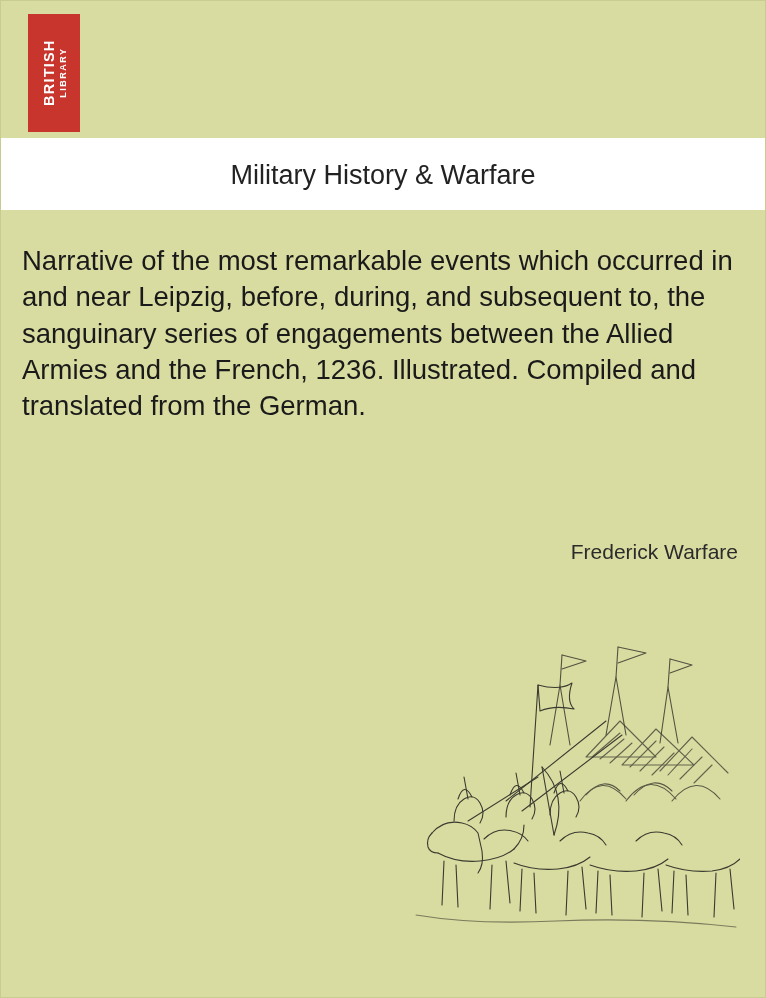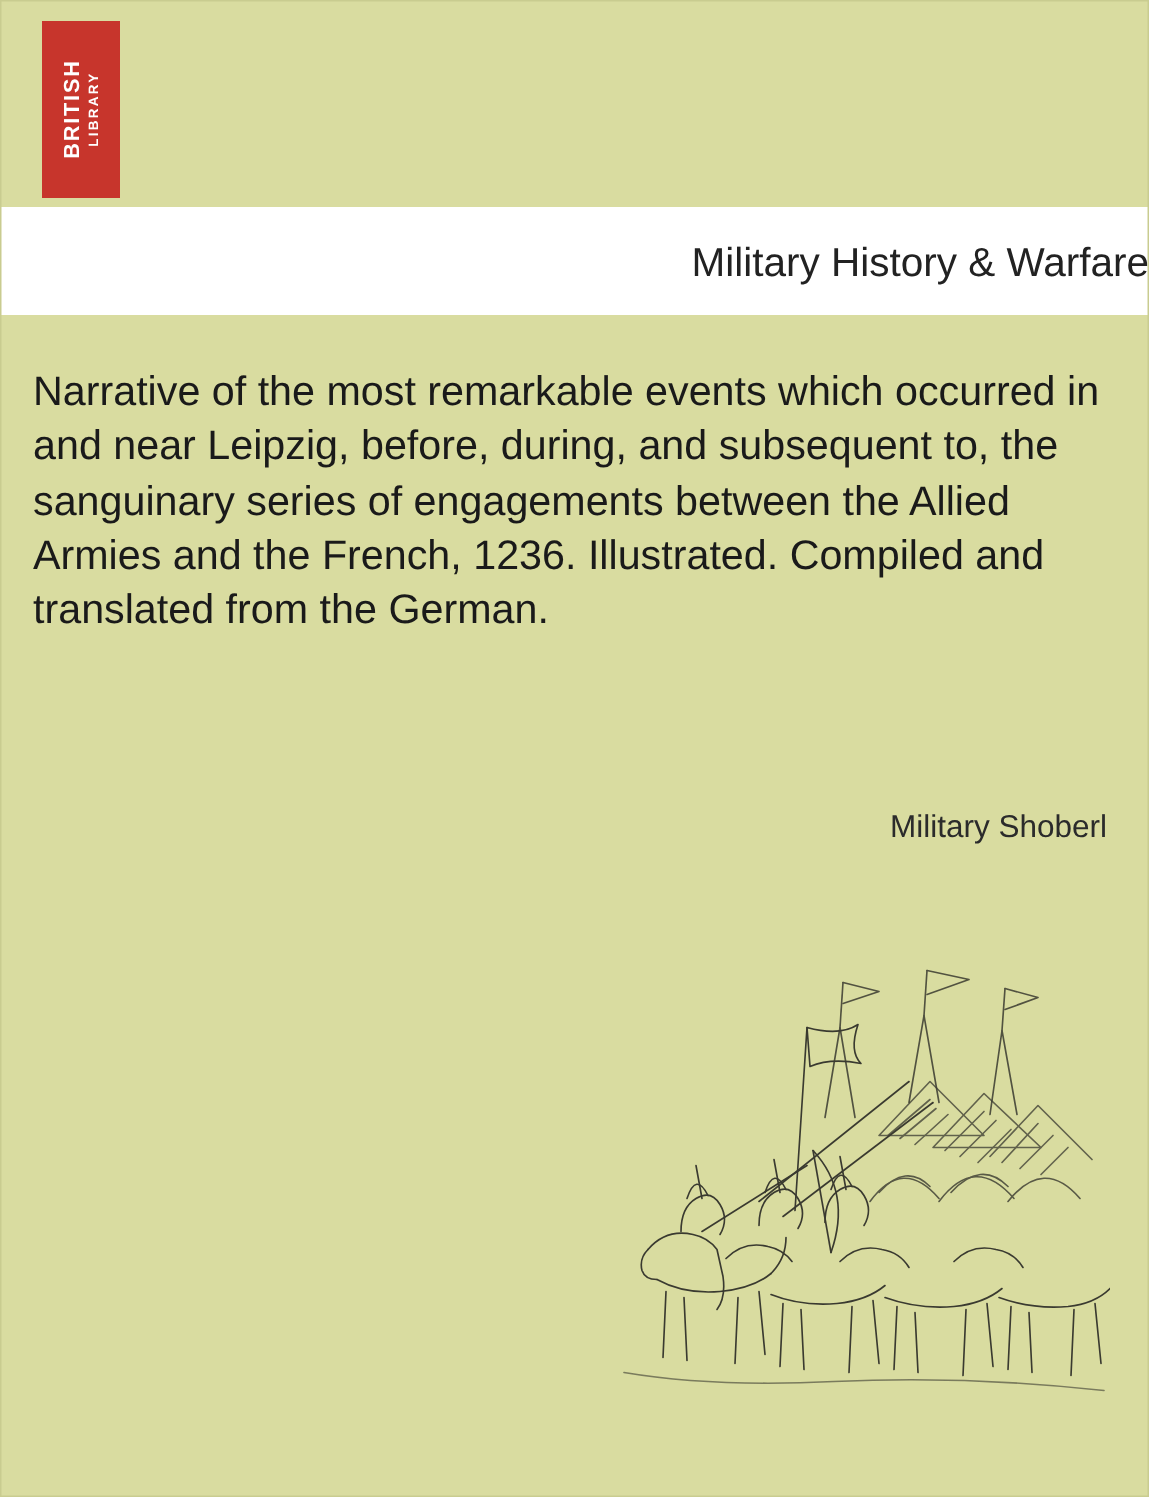--- a/index.html
+++ b/index.html
@@ -62,21 +62,21 @@
     top: 138px;
     width: 766px;
     height: 72px;
     background: #ffffff;
   }
   .category {
     position: absolute;
     left: 0;
     top: 160px;
     width: 766px;
-    text-align: right;
+    text-align: center;
     font-size: 27px;
     color: #222222;
     font-family: "Liberation Sans", sans-serif;
   }
 
   .title {
     position: absolute;
     left: 22px;
     top: 243px;
     width: 724px;
@@ -117,21 +117,21 @@
       <span class="l2">LIBRARY</span>
     </div>
   </div>
 
   <div class="category-band"></div>
 
   <div class="category">Military History &amp; Warfare</div>
 
   <div class="title">Narrative of the most remarkable events which occurred in and near Leipzig, before, during, and subsequent to, the sanguinary series of engagements between the Allied Armies and the French, 1236. Illustrated. Compiled and translated from the German.</div>
 
-  <div class="author">Military Shoberl</div>
+  <div class="author">Frederick Warfare</div>
 
   <div class="illustration">
     <svg width="330" height="305" viewBox="0 0 330 305" fill="none" stroke="#3a3a30" stroke-width="1.1" stroke-linecap="round" stroke-linejoin="round">
 
       <g opacity="0.85">
         <path d="M140 120 L150 60 L160 120"></path>
         <path d="M150 60 L152 30"></path>
         <path d="M152 30 L176 36 L152 44"></path>
         <path d="M196 110 L206 52 L216 110"></path>
         <path d="M206 52 L208 22"></path>

